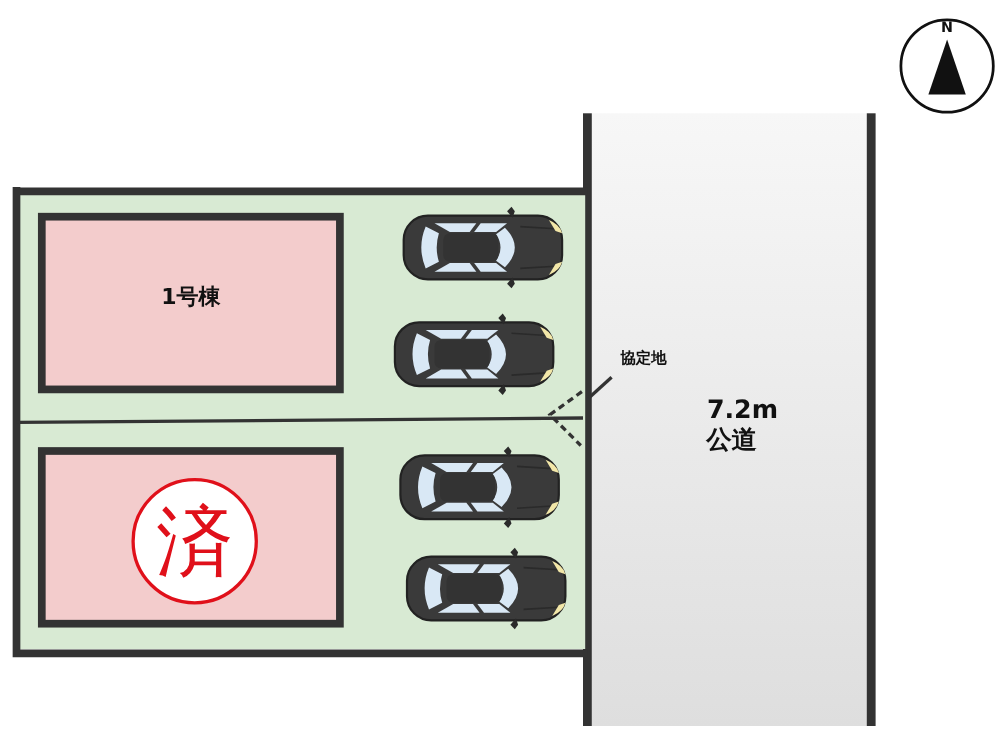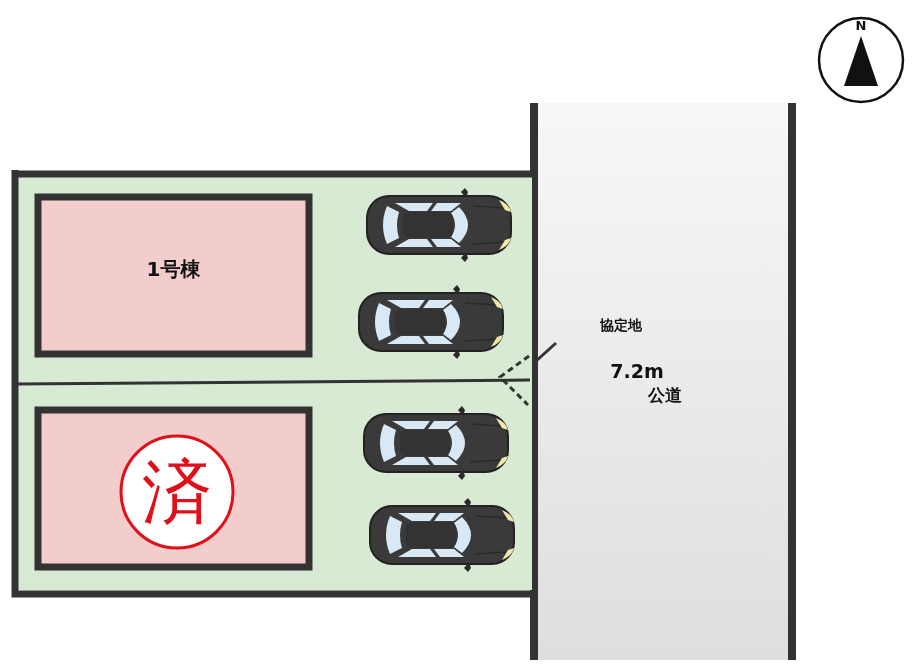--- a/index.html
+++ b/index.html
@@ -77,16 +77,16 @@
   <circle cx="861" cy="60" r="42" fill="#fff" stroke="#111" stroke-width="2.5"></circle>
   <path d="M861 36 L844 86 L878 86 Z" fill="#111"></path>
 </svg>
 
 <div class="lbl" style="left:853px; top:18px; width:16px; font-size:13px;">N</div>
 
 <div class="lbl" style="left:38px; top:256px; width:271px; font-size:20px;">1号棟</div>
 
 <div class="lbl" style="left:121px; top:452px; width:112px; font-size:70px; font-weight:normal; color:#e0101a; line-height:80px;">済</div>
 
-<div class="lbl" style="left:600px; top:317px; font-size:14px;">協定地</div>
+<div class="lbl" style="left:564px; top:317px; font-size:14px;">協定地</div>
 
-<div class="lbl" style="left:592px; top:360px; width:90px; font-size:19px;">7.2m</div>
-<div class="lbl" style="left:620px; top:384px; width:90px; font-size:17px;">公道</div>
+<div class="lbl" style="left:630px; top:360px; width:90px; font-size:23px;">7.2m</div>
+<div class="lbl" style="left:620px; top:384px; width:90px; font-size:23px;">公道</div>
 
 </body></html>

